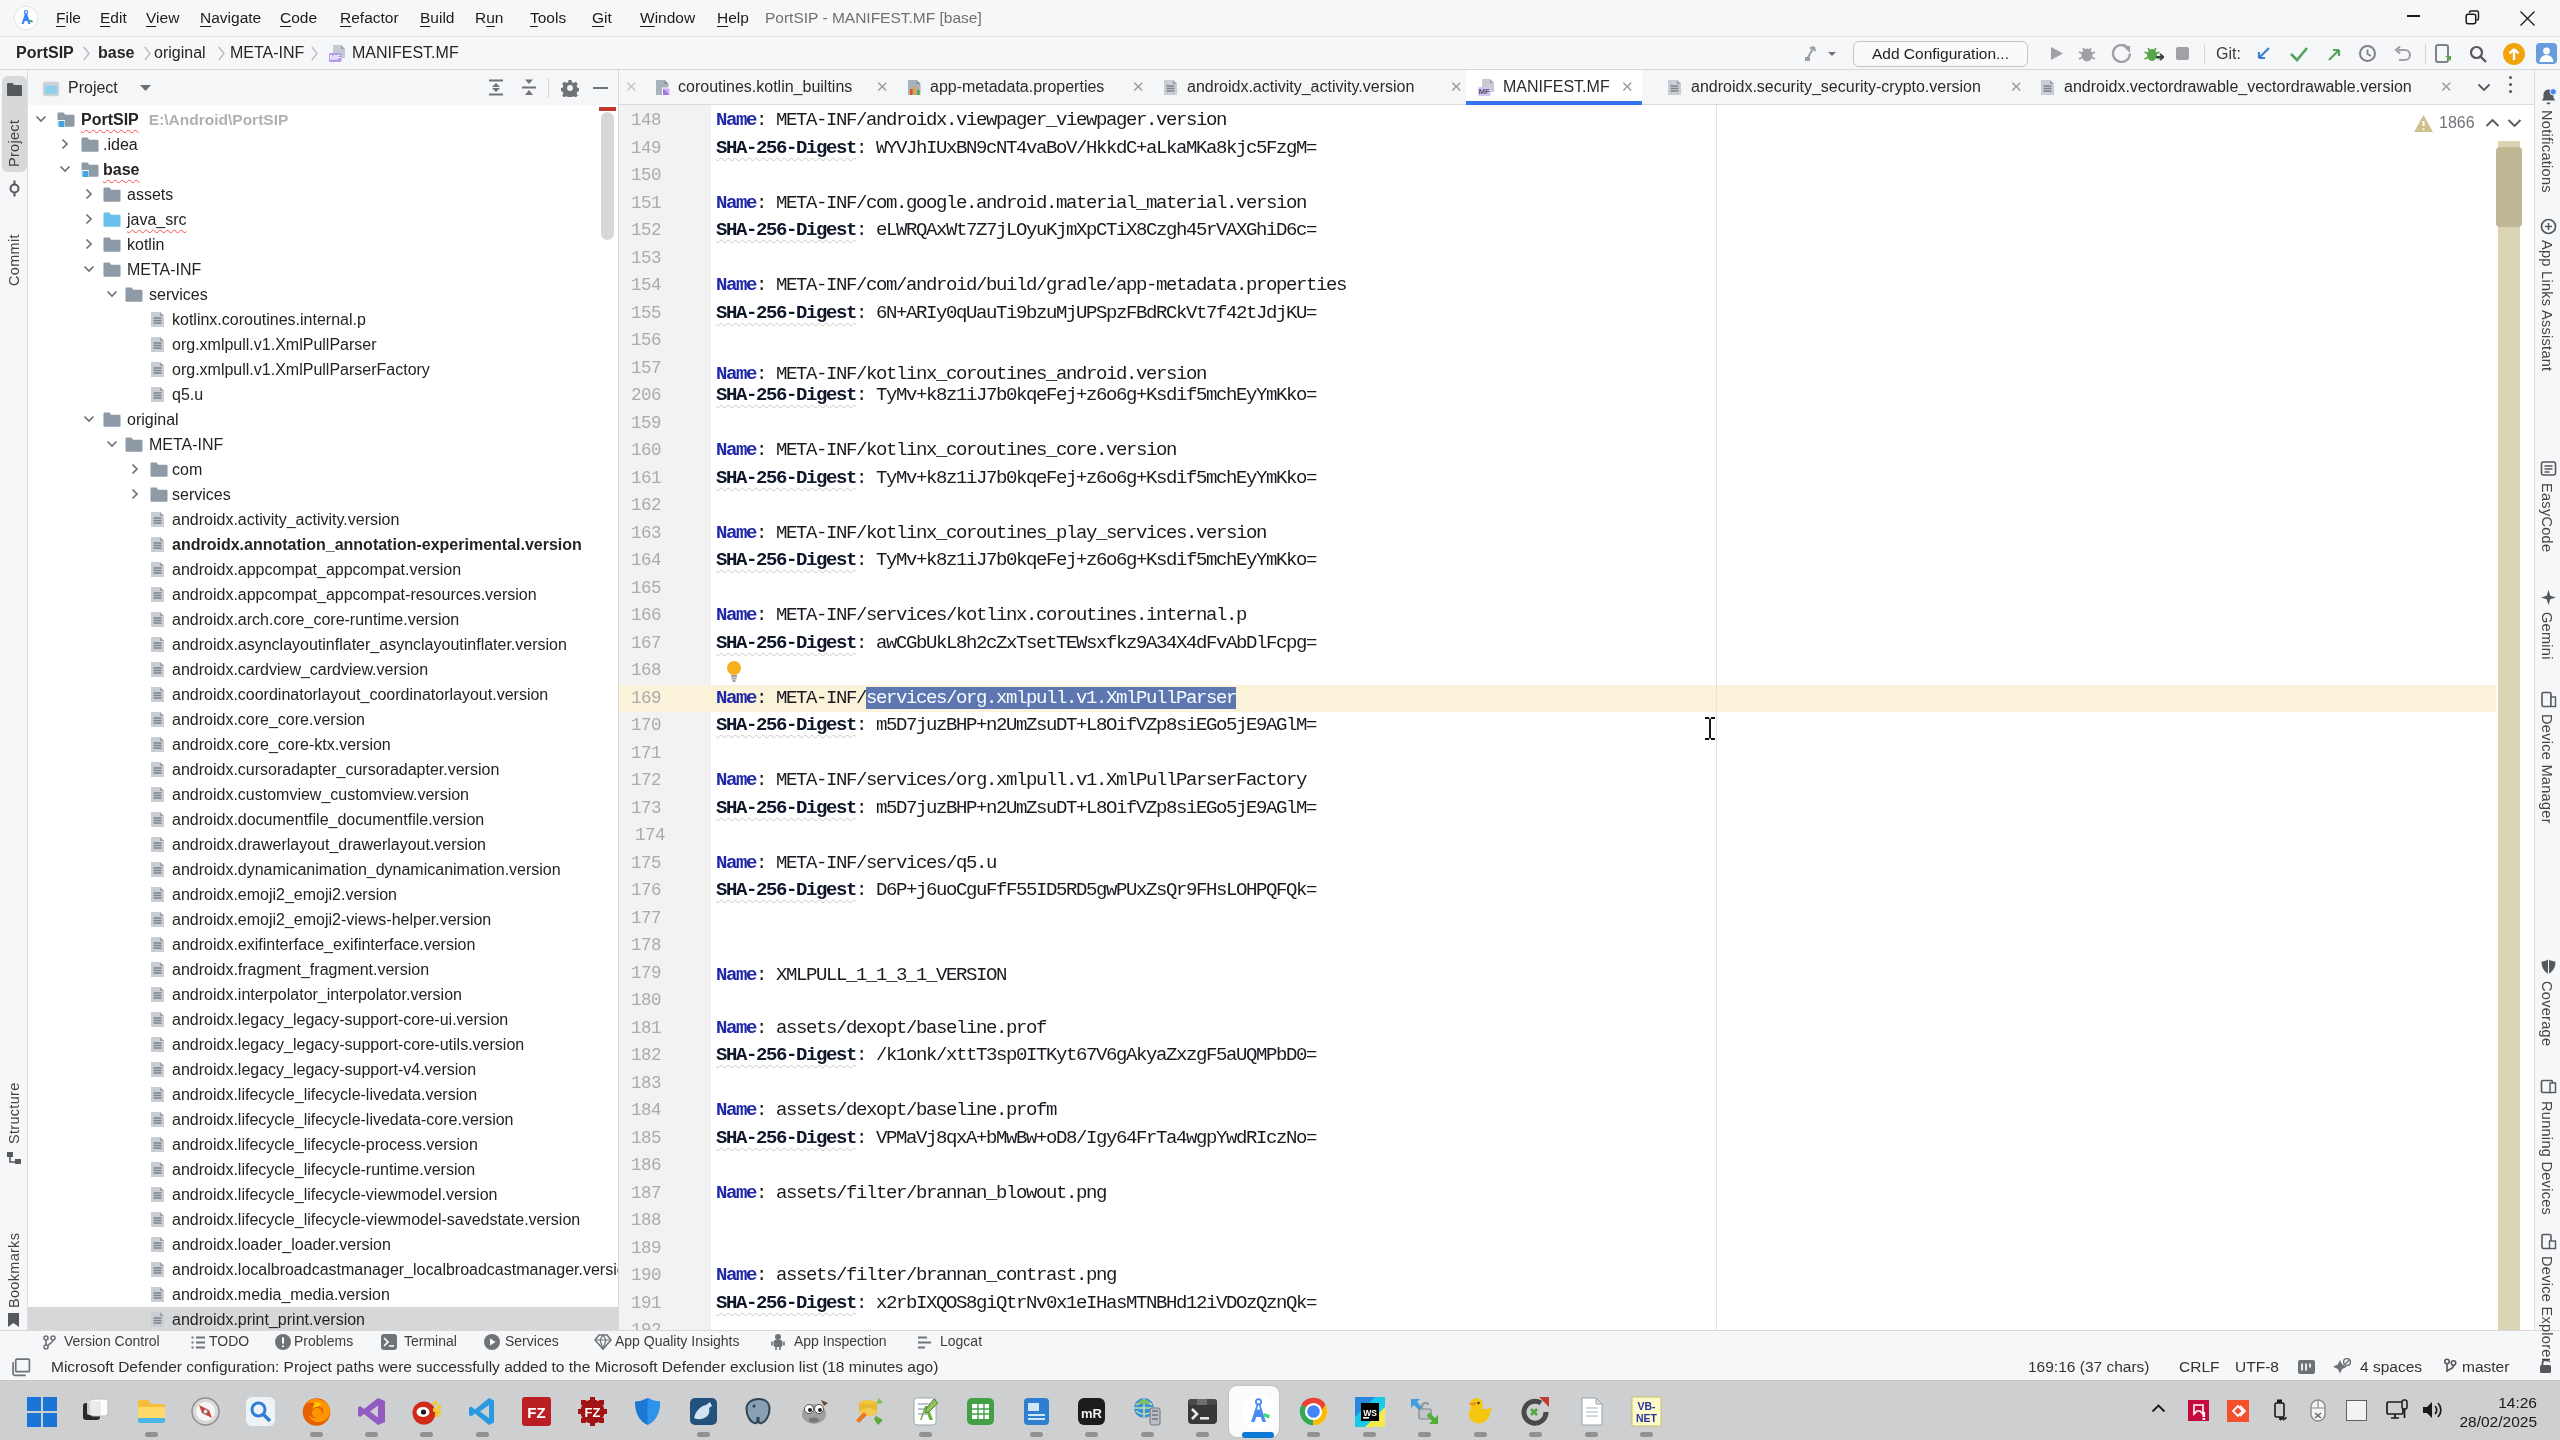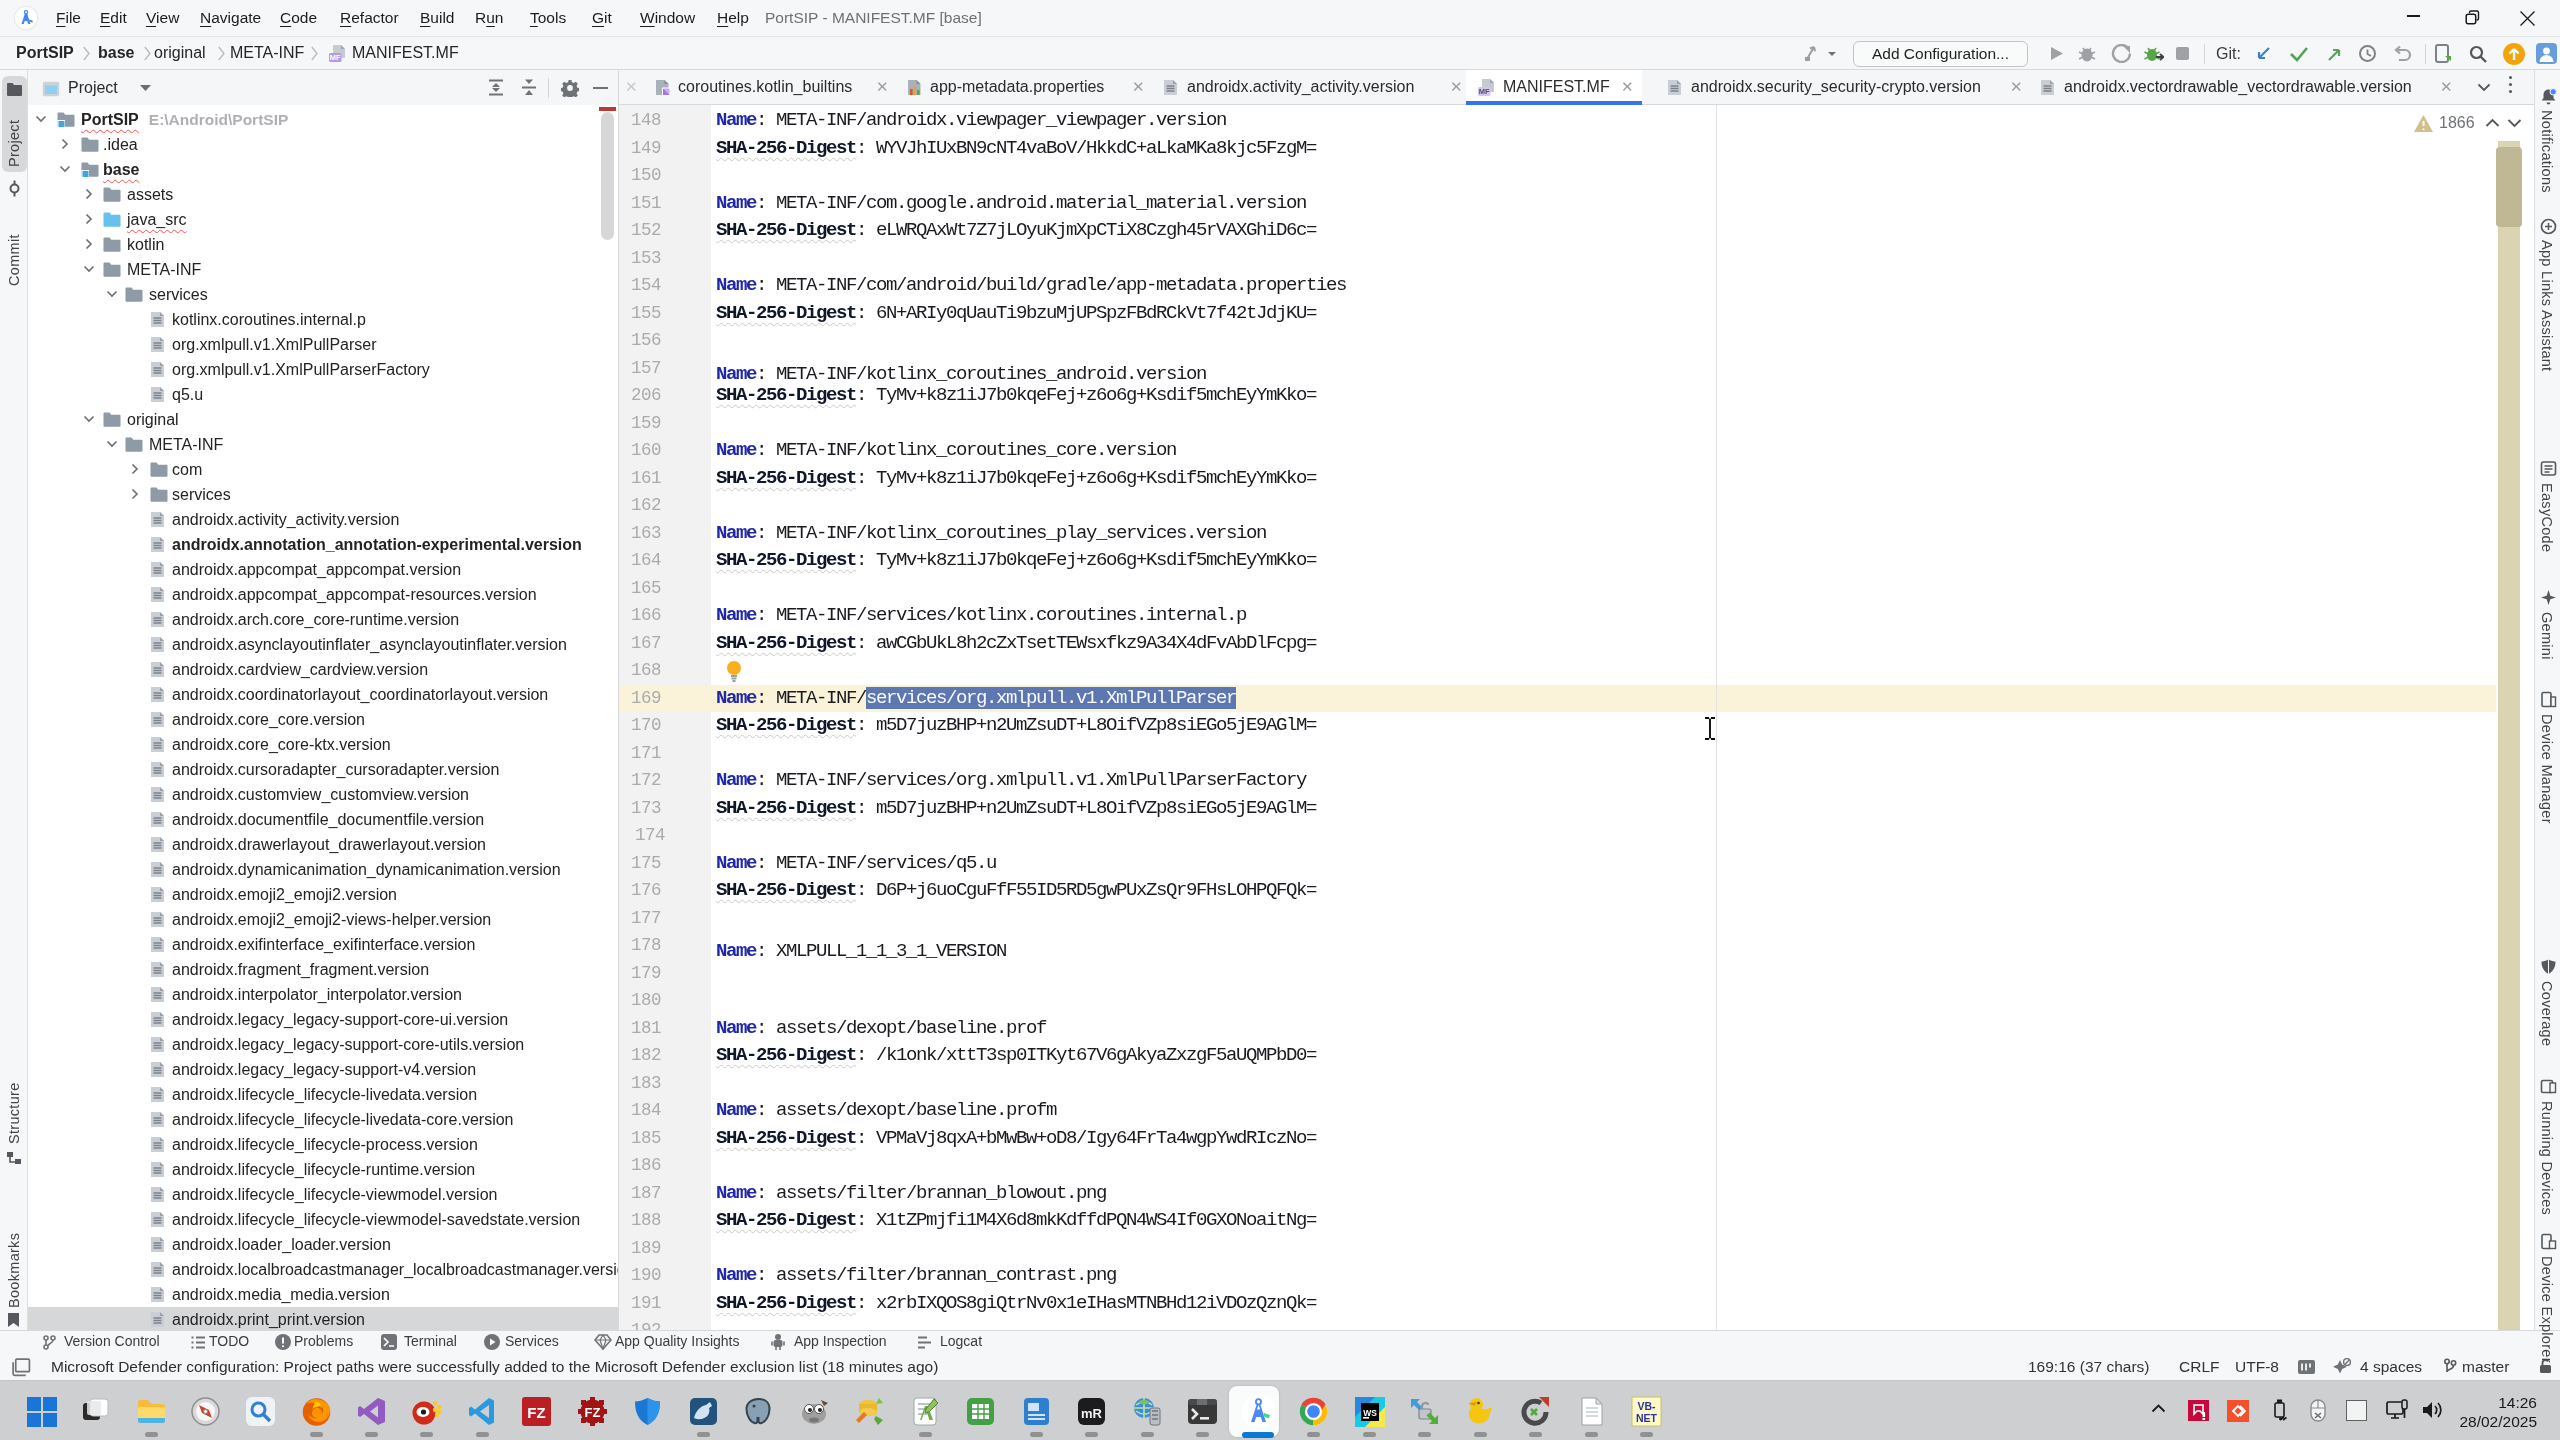--- a/index.html
+++ b/index.html
@@ -638,37 +638,36 @@
       <div class="eline" style="top:662.25px"><span class="kw">Name</span>: META-INF/services/org.xmlpull.v1.XmlPullParserFactory</div>
       <div class="lnum" style="left:0;top:689.75px">173</div>
       <div class="eline" style="top:689.75px"><span class="kwu">SHA-256-Digest</span>: m5D7juzBHP+n2UmZsuDT+L8OifVZp8siEGo5jE9AGlM=</div>
       <div class="lnum" style="left:4px;top:717.25px">174</div>
       <div class="lnum" style="left:0;top:744.75px">175</div>
       <div class="eline" style="top:744.75px"><span class="kw">Name</span>: META-INF/services/q5.u</div>
       <div class="lnum" style="left:0;top:772.25px">176</div>
       <div class="eline" style="top:772.25px"><span class="kwu">SHA-256-Digest</span>: D6P+j6uoCguFfF55ID5RD5gwPUxZsQr9FHsLOHPQFQk=</div>
       <div class="lnum" style="left:0;top:799.75px">177</div>
       <div class="lnum" style="left:0;top:827.25px">178</div>
-      <div class="eline" style="top:833px"><span class="kw">Name</span>: XMLPULL_1_1_3_1_VERSION</div>
+      <div class="eline" style="top:857px"><span class="kw">Name</span>: XMLPULL_1_1_3_1_VERSION</div>
       <div class="lnum" style="left:0;top:854.75px">179</div>
       <div class="lnum" style="left:0;top:882.25px">180</div>
       <div class="lnum" style="left:0;top:909.75px">181</div>
       <div class="eline" style="top:909.75px"><span class="kw">Name</span>: assets/dexopt/baseline.prof</div>
       <div class="lnum" style="left:0;top:937.25px">182</div>
       <div class="eline" style="top:937.25px"><span class="kwu">SHA-256-Digest</span>: /k1onk/xttT3sp0ITKyt67V6gAkyaZxzgF5aUQMPbD0=</div>
       <div class="lnum" style="left:0;top:964.75px">183</div>
       <div class="lnum" style="left:0;top:992.25px">184</div>
       <div class="eline" style="top:992.25px"><span class="kw">Name</span>: assets/dexopt/baseline.profm</div>
       <div class="lnum" style="left:0;top:1019.75px">185</div>
       <div class="eline" style="top:1019.75px"><span class="kwu">SHA-256-Digest</span>: VPMaVj8qxA+bMwBw+oD8/Igy64FrTa4wgpYwdRIczNo=</div>
       <div class="lnum" style="left:0;top:1047.25px">186</div>
       <div class="lnum" style="left:0;top:1074.75px">187</div>
       <div class="eline" style="top:1074.75px"><span class="kw">Name</span>: assets/filter/brannan_blowout.png</div>
       <div class="lnum" style="left:0;top:1102.25px">188</div>
-      <div class="eline" style="top:1102.25px"><span class="kwu">SHA-256-Digest</span>: X1tZPmjfi1M4X6d8mkKdffdPQN4WS4If0GXONoaitNg=</div>
       <div class="lnum" style="left:0;top:1129.75px">189</div>
       <div class="lnum" style="left:0;top:1157.25px">190</div>
       <div class="eline" style="top:1157.25px"><span class="kw">Name</span>: assets/filter/brannan_contrast.png</div>
       <div class="lnum" style="left:0;top:1184.75px">191</div>
       <div class="eline" style="top:1184.75px"><span class="kwu">SHA-256-Digest</span>: x2rbIXQOS8giQtrNv0x1eIHasMTNBHd12iVDOzQznQk=</div>
       <div class="lnum" style="left:0;top:1212.25px">192</div>
       <div class="a" style="left:1084px;top:611px;width:14px;height:25px">
         <svg width="14" height="25" viewBox="0 0 14 25">
           <g stroke="#fff" stroke-width="4" fill="none">
             <path d="M2 2 h4 M8 2 h4 M7 2 v21 M2 23 h4 M8 23 h4"></path>

